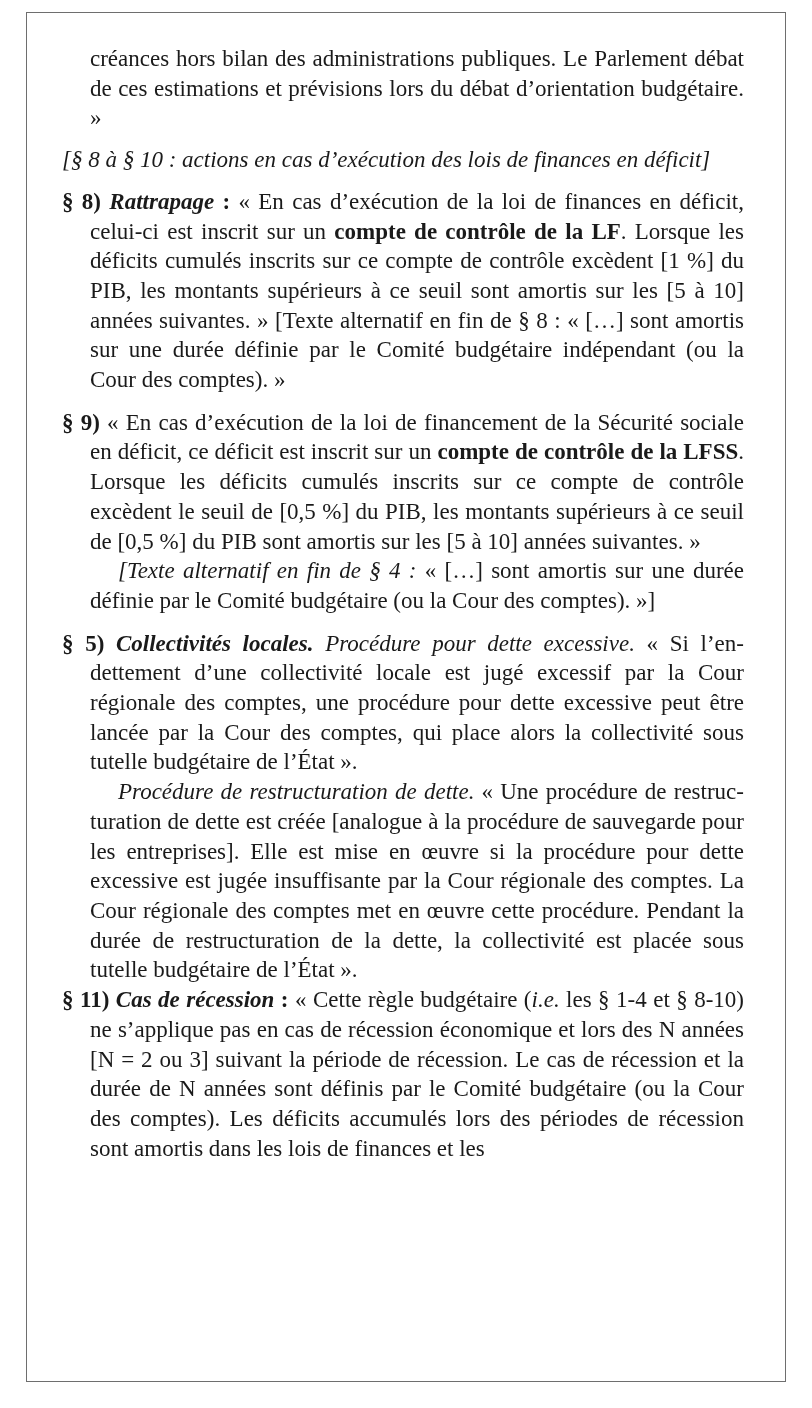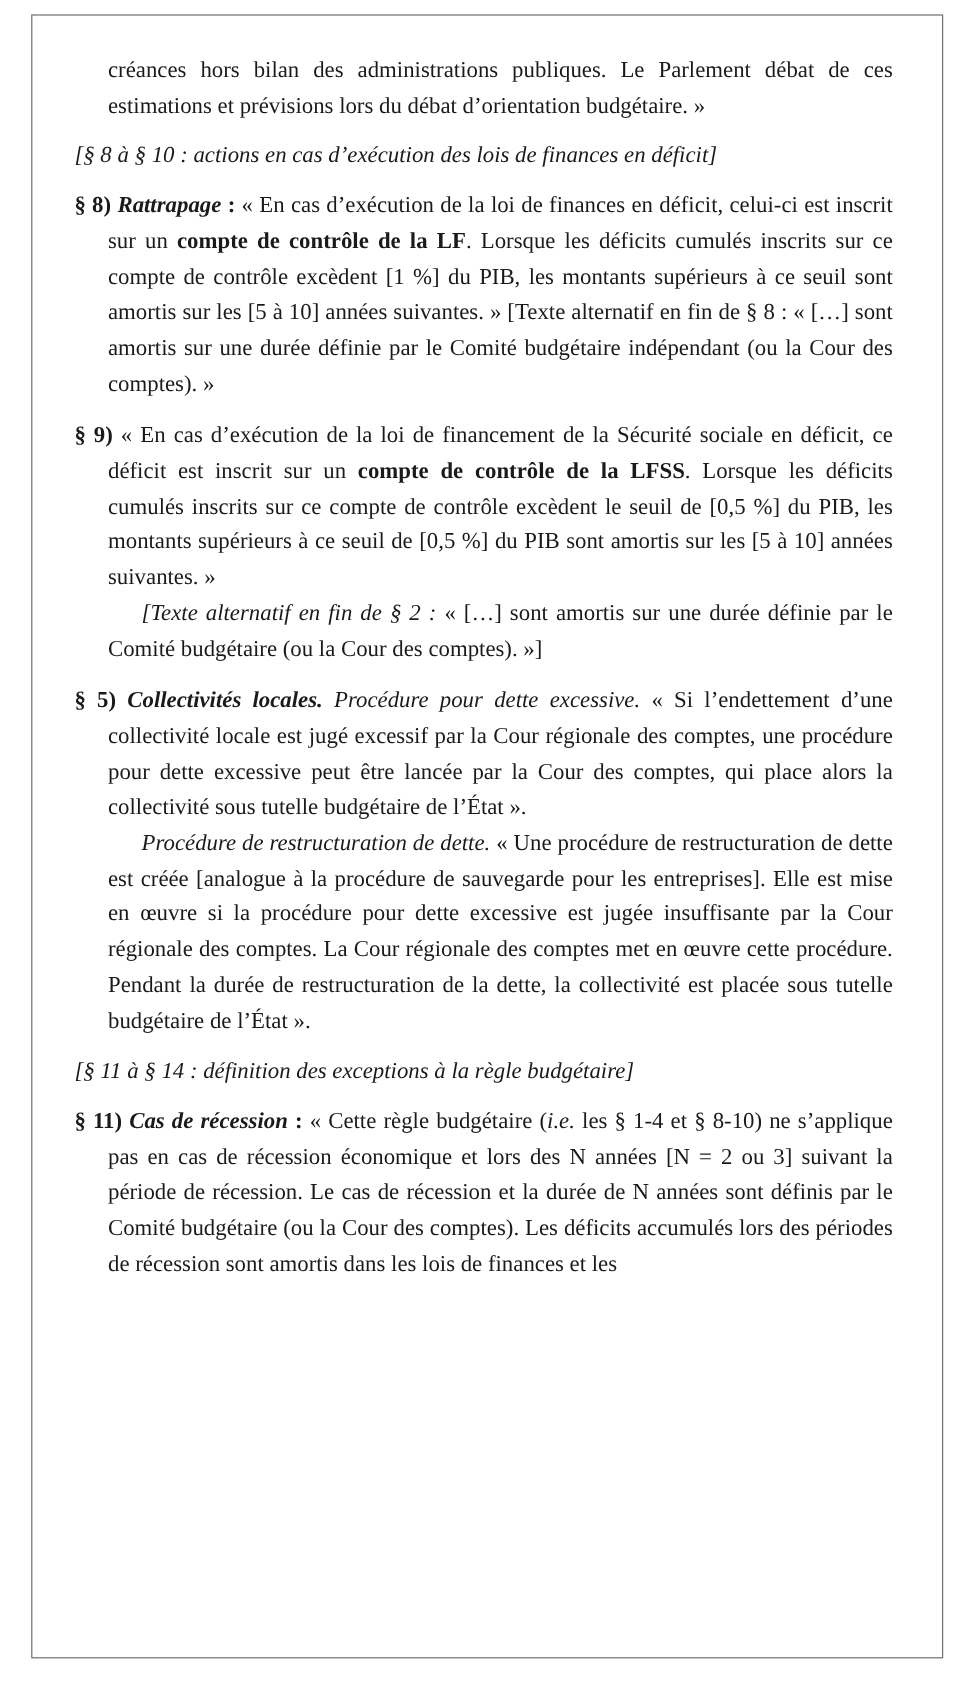--- a/index.html
+++ b/index.html
@@ -4,21 +4,21 @@
 <style>
   html, body { margin:0; padding:0; background:#ffffff; }
   body { width:812px; height:1408px; position:relative; overflow:hidden; }
   .frame {
     position:absolute; left:26px; top:12px; width:760px; height:1370px;
     border:1px solid #6e6e6e; box-sizing:border-box; background:#fff;
   }
   .content {
     position:absolute; left:62px; top:44px; width:682px;
     font-family:"Liberation Serif", "DejaVu Serif", serif;
-    font-size:19px; line-height:29.7px; color:#1a1a1a;
+    font-size:23px; line-height:29.7px; color:#1a1a1a;
     text-align:justify; hyphens:manual;
   }
   .p { margin:0; }
   .indent-block { padding-left:28px; }
   .hang { padding-left:28px; text-indent:-28px; }
   .note { font-style:italic; margin:12px 0 12px 12px; padding-left:0; margin-left:0; text-align:left; }
   .sec { margin-top:13px; }
   .alt { text-indent:28px; padding-left:28px; }
   .alt .lead { font-style:italic; }
   b { font-weight:bold; }
@@ -40,32 +40,31 @@
     <p class="p hang">
       <b>§ 8)</b>
       <span class="bi">Rattrapage</span><b> : </b><span>« En cas d’exécution de la loi de finances en déficit, celui-ci est inscrit sur un </span><b>compte de contrôle de la LF</b><span>. Lorsque les déficits cumulés inscrits sur ce compte de contrôle excèdent [1 %] du PIB, les montants supérieurs à ce seuil sont amortis sur les [5 à 10] années suivantes. » [Texte alternatif en fin de § 8 : « […] sont amortis sur une durée définie par le Comité budgétaire indépendant (ou la Cour des comptes). »</span>
     </p>
   </div>
 
   <div class="sec">
     <p class="p hang">
       <b>§ 9)</b><span> « En cas d’exécution de la loi de financement de la Sécurité sociale en déficit, ce déficit est inscrit sur un </span><b>compte de contrôle de la LFSS</b><span>. Lorsque les déficits cumulés inscrits sur ce compte de contrôle excèdent le seuil de [0,5 %] du PIB, les montants supé­rieurs à ce seuil de [0,5 %] du PIB sont amortis sur les [5 à 10] années suivantes. »</span>
     </p>
-    <p class="p alt"><span class="lead">[Texte alternatif en fin de § 2 :</span><span> « […] sont amortis sur une durée définie par le Comité budgétaire (ou la Cour des comptes). »]</span></p>
+    <p class="p alt"><span class="lead">[Texte alternatif en fin de § 4 :</span><span> « […] sont amortis sur une durée définie par le Comité budgétaire (ou la Cour des comptes). »]</span></p>
   </div>
 
   <div class="sec">
     <p class="p hang">
       <b>§ 5)</b>
       <span class="bi">Collectivités locales.</span><i> Procédure pour dette excessive.</i><span> « Si l’en­dettement d’une collectivité locale est jugé excessif par la Cour régionale des comptes, une procédure pour dette excessive peut être lancée par la Cour des comptes, qui place alors la collectivité sous tutelle budgétaire de l’État ».</span>
     </p>
     <p class="p alt"><i>Procédure de restructuration de dette.</i><span> « Une procédure de restruc­turation de dette est créée [analogue à la procédure de sauvegarde pour les entreprises]. Elle est mise en œuvre si la procédure pour dette excessive est jugée insuffisante par la Cour régionale des comp­tes. La Cour régionale des comptes met en œuvre cette procédure. Pendant la durée de restructuration de la dette, la collectivité est pla­cée sous tutelle budgétaire de l’État ».</span></p>
   </div>
 
-  <p class="p note">[§ 11 à § 14 : définition des exceptions à la règle budgétaire]</p>
 
   <div>
     <p class="p hang">
       <b>§ 11)</b>
       <span class="bi">Cas de récession</span><b> : </b><span>« Cette règle budgétaire (</span><i>i.e.</i><span> les § 1-4 et § 8-10) ne s’applique pas en cas de récession économique et lors des N années [N = 2 ou 3] suivant la période de récession. Le cas de récession et la durée de N années sont définis par le Comité budgétaire (ou la Cour des comptes). Les déficits accumulés lors des périodes de récession sont amortis dans les lois de finances et les</span>
     </p>
   </div>
 
 </div>
 

